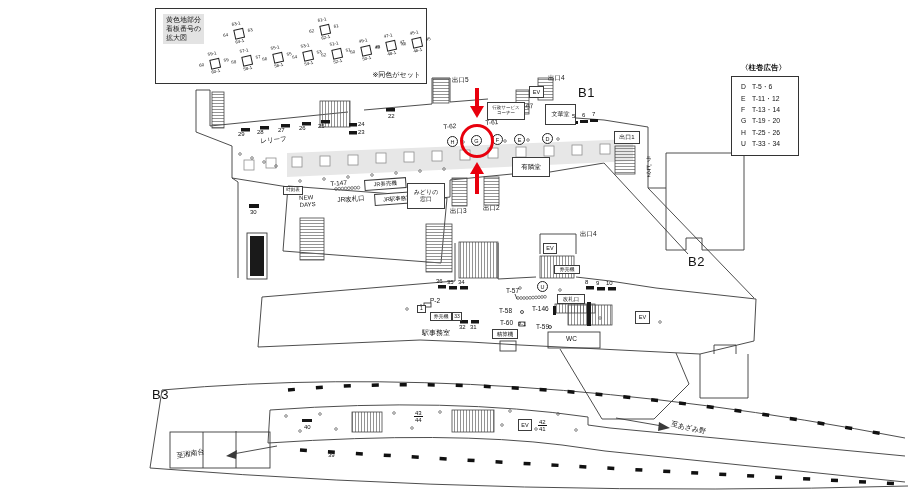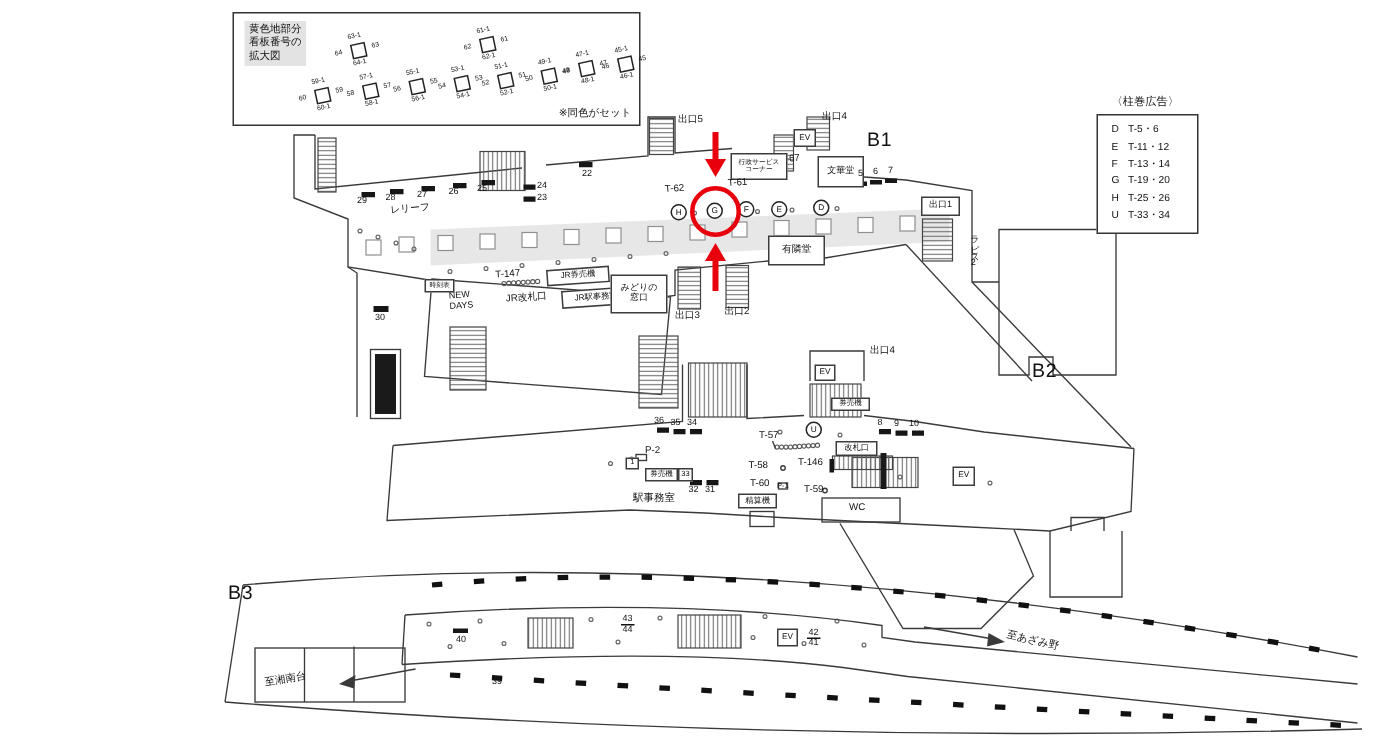--- a/index.html
+++ b/index.html
@@ -18,21 +18,21 @@
   .legend-signs{position:absolute;left:155px;top:8px;width:270px;height:74px;border:1px solid #333;background:#fff;}
   .legend-head{position:absolute;left:7px;top:5px;background:#e3e3e3;padding:2px 3px;font-size:7px;line-height:1.25;white-space:pre-line;}
   .legend-note{position:absolute;right:5px;bottom:3px;font-size:7px;}
   .cluster{position:absolute;width:30px;height:20px;transform:rotate(-12deg);}
   .cl-sq{position:absolute;left:11px;top:6px;width:8px;height:8px;border:1px solid #222;background:#fff;}
   .cl-t,.cl-b,.cl-l,.cl-r{position:absolute;font-size:4.5px;line-height:1;}
   .cl-t{left:50%;top:-1px;transform:translateX(-50%);}
   .cl-b{left:50%;bottom:-1px;transform:translateX(-50%);}
   .cl-l{left:0px;top:8px;} .cl-r{right:0px;top:8px;}
   
-  .lp-title{position:absolute;left:741px;top:63px;font-size:7.5px;}
+  .lp-title{position:absolute;left:741px;top:63px;font-size:7.5px;font-weight:bold;}
   .legend-pillar{position:absolute;left:731px;top:76px;width:68px;height:80px;border:1px solid #333;background:#fff;
                  display:flex;flex-direction:column;justify-content:center;gap:4.6px;padding:4px 0 4px 9px;box-sizing:border-box;}
   .lp-row{display:flex;font-size:6.8px;line-height:1;}
   .lp-key{width:11px;} .lp-val{}
   
   .red-ring{position:absolute;left:460px;top:124px;width:34px;height:34px;box-sizing:border-box;
             border:3px solid #e8000d;border-radius:50%;}
   .ra{position:absolute;}
   .ra-shaft{width:4px;background:#e8000d;}
   .ra-head{width:0;height:0;border-left:7px solid transparent;border-right:7px solid transparent;}
@@ -375,21 +375,21 @@
 <div class="pillar" style="left:492px;top:134px">F</div>
 <div class="pillar" style="left:514px;top:134px">E</div>
 <div class="pillar" style="left:542px;top:133px">D</div>
 
 <div class="red-ring"></div>
 <div class="ra ra-shaft" style="left:475px;top:88px;height:18px"></div>
 <div class="ra ra-head" style="left:470px;top:106px;border-top:12px solid #e8000d"></div>
 <div class="ra ra-head" style="left:470px;top:162px;border-bottom:12px solid #e8000d"></div>
 <div class="ra ra-shaft" style="left:475px;top:174px;height:20px"></div>
 
-<span class="lbl floor" style="left:688px;top:240px">B2</span>
+<span class="lbl floor" style="left:688px;top:255px">B2</span>
 <span class="lbl" style="left:580px;top:230px">出口4</span>
 <div class="rbox" style="left:543px;top:243px;width:14px;height:11px">EV</div>
 <div class="rbox" style="left:554px;top:265px;width:26px;height:9px;font-size:5px">券売機</div>
 <span class="lbl num" style="left:436px;top:278px">36</span>
 <span class="lbl num" style="left:447px;top:279px">35</span>
 <span class="lbl num" style="left:458px;top:279px">34</span>
 <span class="lbl num" style="left:585px;top:279px">8</span>
 <span class="lbl num" style="left:596px;top:280px">9</span>
 <span class="lbl num" style="left:606px;top:280px">10</span>
 <span class="lbl" style="left:430px;top:297px">P-2</span>

